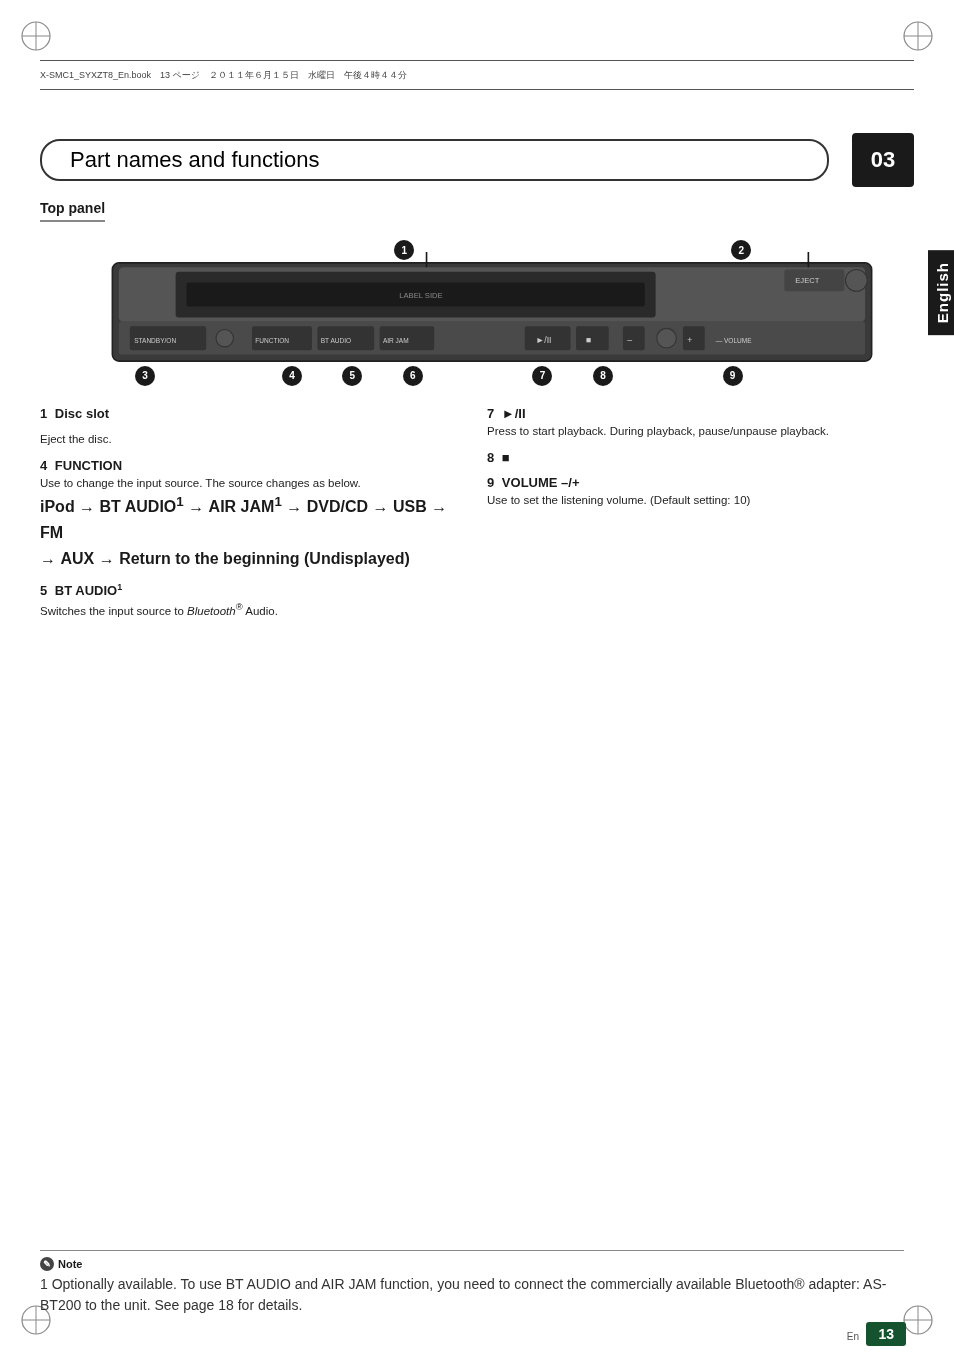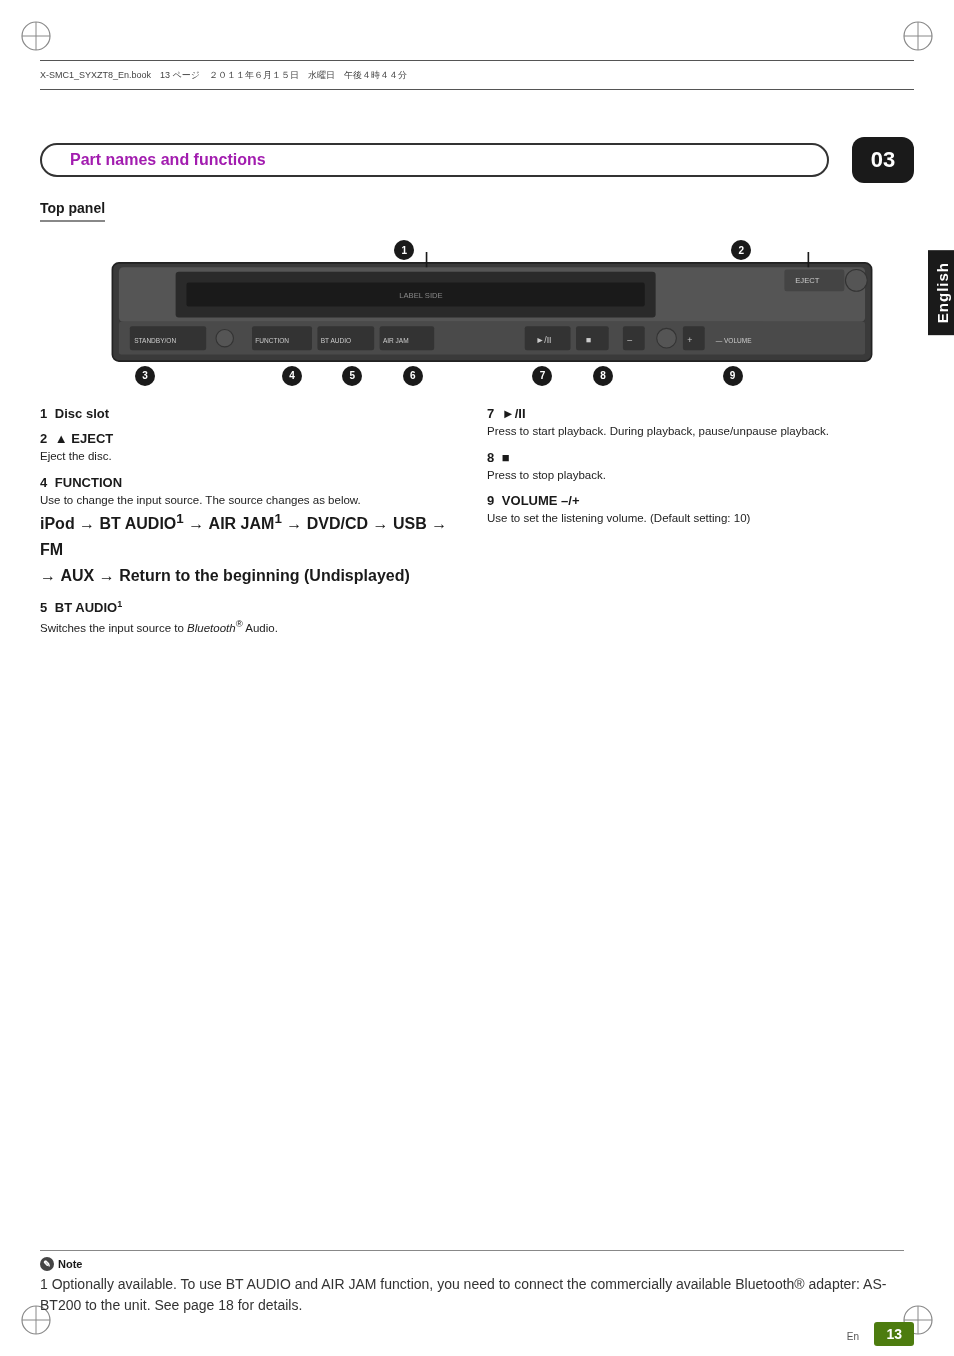--- a/index.html
+++ b/index.html
@@ -40,37 +40,37 @@
       align-items: center;
     }
     .page-title-box {
       background: #fff;
       border: 2px solid #333;
       border-radius: 20px;
       padding: 6px 28px;
       flex: 1;
     }
     .page-title-box h1 {
-      font-size: 16px;
-      font-weight: 700;
-      color: #a21caf;
+      font-size: 22px;
+      font-weight: 400;
+      color: #000000;
       white-space: nowrap;
     }
     .chapter-badge {
       background: #1a1a1a;
       color: #fff;
       font-size: 22px;
       font-weight: 900;
       width: 62px;
-      height: 46px;
+      height: 54px;
       display: flex;
       align-items: center;
       justify-content: center;
       margin-left: 23px;
-      border-radius: 12px;
+      border-radius: 4px;
     }
 
     
     .english-tab {
       position: absolute;
       top: 250px;
       right: 0px;
       background: #1a1a1a;
       color: #fff;
       writing-mode: vertical-rl;
@@ -205,22 +205,22 @@
     .note-body {
       font-size: 14px;
       color: #333;
       line-height: 1.5;
     }
 
     
     .page-number-box {
       position: absolute;
       bottom: 10px;
-      right: 40px;
-      background: #4d7c0f;
+      right: 48px;
+      background: #14532d;
       color: #fff;
       font-size: 14px;
       font-weight: bold;
       padding: 4px 12px;
       border-radius: 3px;
     }
     .page-en {
       position: absolute;
       bottom: 14px;
       right: 95px;
@@ -343,24 +343,20 @@
   <div class="descriptions">
 
     <div>
 
       <div class="desc-item">
         <span class="desc-num">1</span>
         <span class="desc-title">Disc slot</span>
       </div>
 
       <div class="desc-item">
-        <div>
-          <span class="desc-num">2</span>
-          <span class="desc-title">▲ EJECT</span>
-        </div>
         <div class="desc-body">Eject the disc.</div>
       </div>
 
 
       <div class="desc-item">
         <div>
           <span class="desc-num">4</span>
           <span class="desc-title">FUNCTION</span>
         </div>
         <div class="desc-body">Use to change the input source. The source changes as below.</div>
@@ -388,21 +384,20 @@
           <span class="desc-title">►/II</span>
         </div>
         <div class="desc-body">Press to start playback. During playback, pause/unpause playback.</div>
       </div>
 
       <div class="desc-item">
         <div>
           <span class="desc-num">8</span>
           <span class="desc-title">■</span>
         </div>
-        <div class="desc-body">Press to stop playback.</div>
       </div>
 
       <div class="desc-item">
         <div>
           <span class="desc-num">9</span>
           <span class="desc-title">VOLUME –/+</span>
         </div>
         <div class="desc-body">Use to set the listening volume. (Default setting: 10)</div>
       </div>
 

